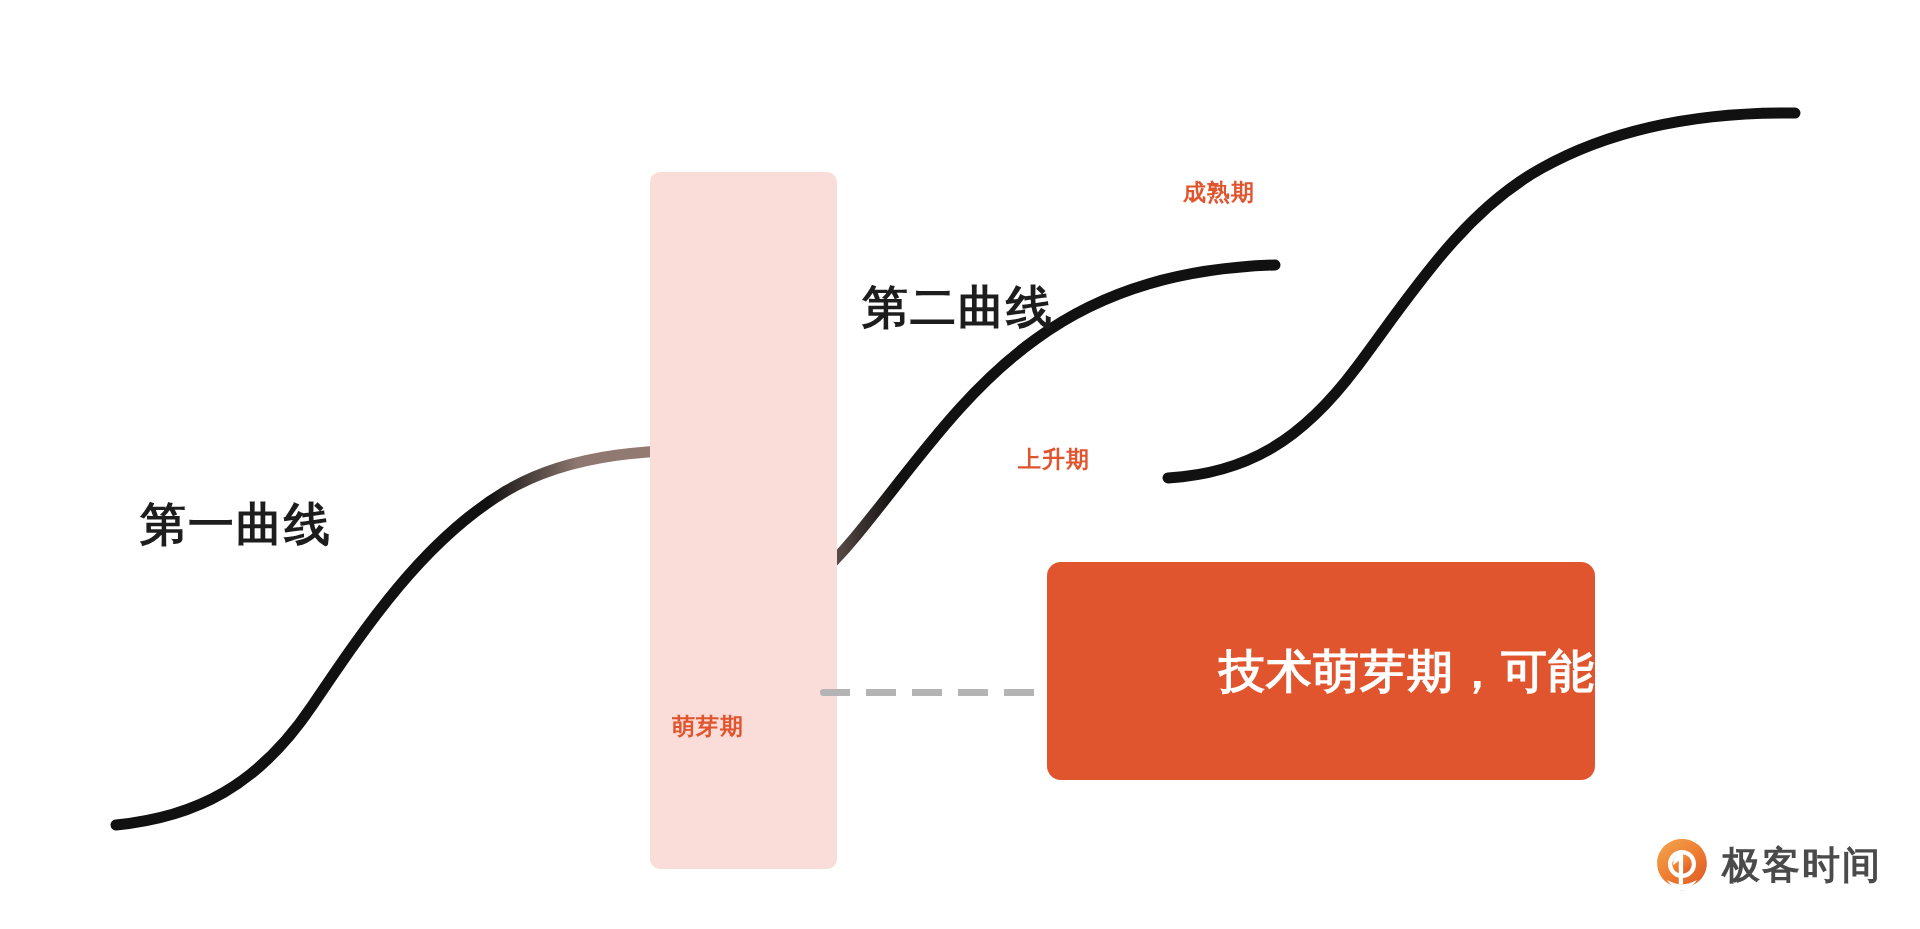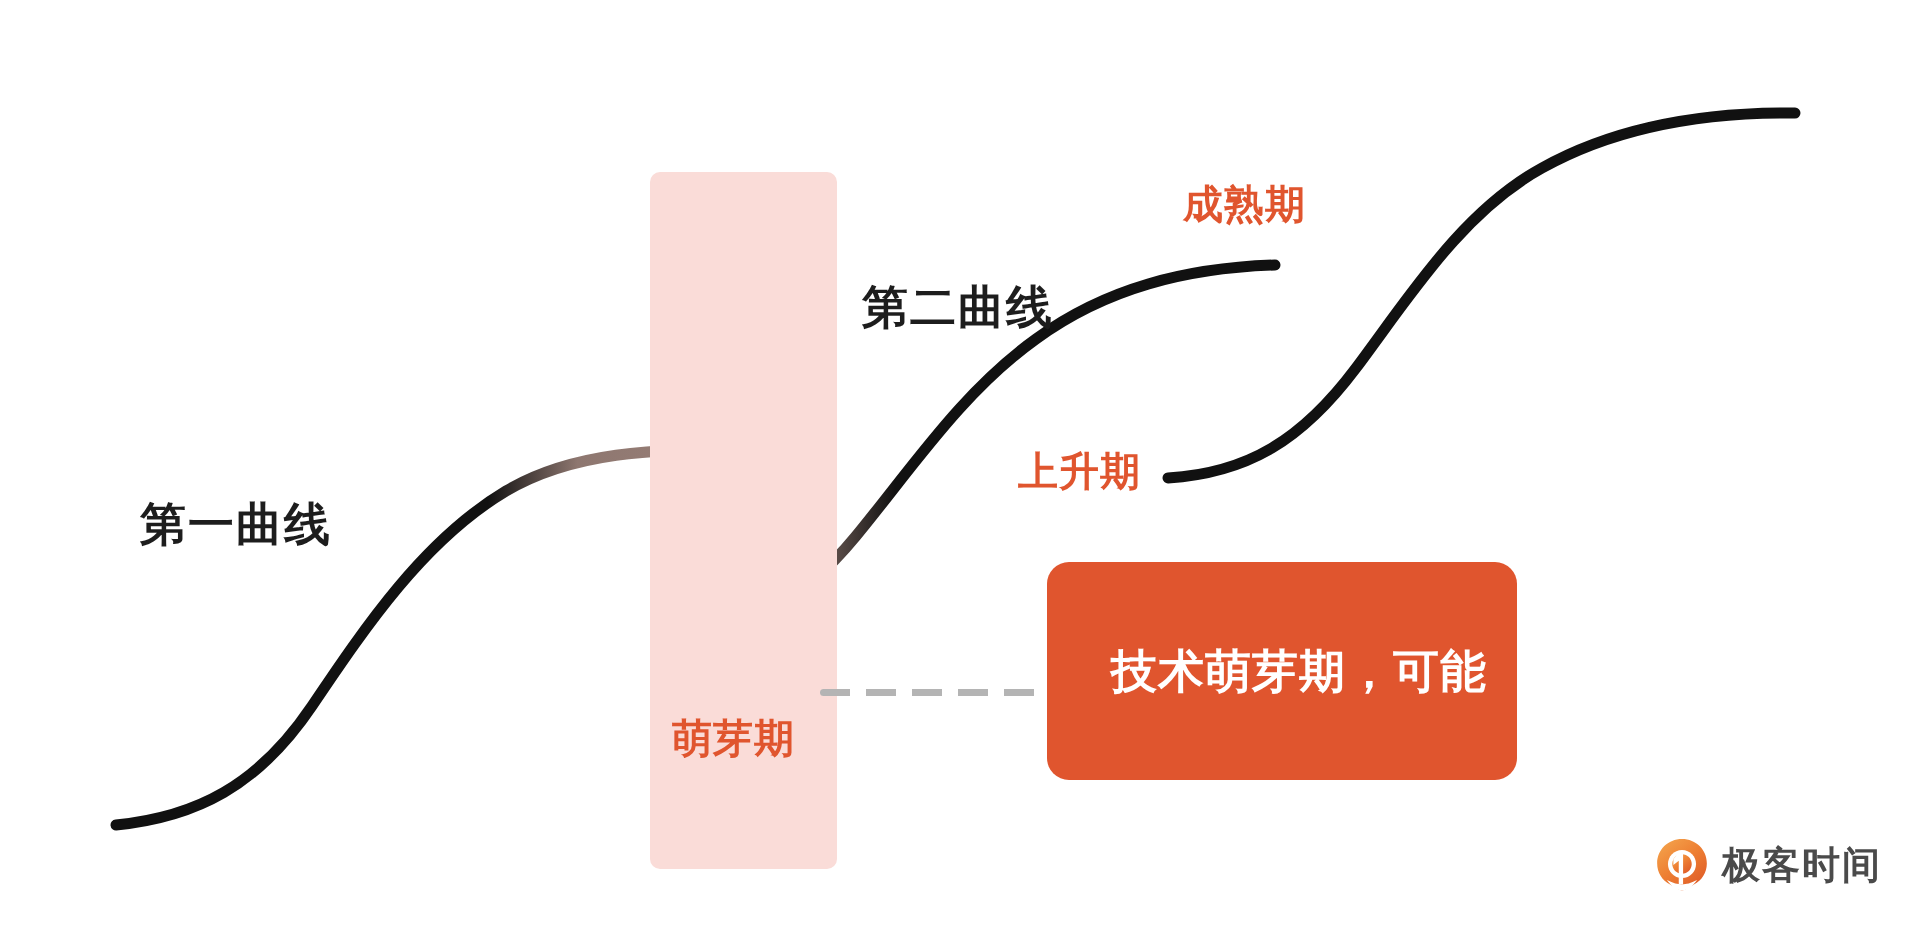--- a/index.html
+++ b/index.html
@@ -49,21 +49,21 @@
     font-family: "Liberation Sans", "DejaVu Sans", sans-serif;
   }
   #label-first-curve  { left: 140px; top: 494px; }
   #label-second-curve { left: 862px; top: 277px; }
 
   
   .phase-label {
     position: absolute;
     color: #E0552E;
     font-weight: bold;
-    font-size: 40px;
+    font-size: 23px;
     letter-spacing: 1px;
     white-space: nowrap;
     z-index: 6;
     font-family: "Liberation Sans", "DejaVu Sans", sans-serif;
     text-align: right;
   }
   #label-maturity   { left: 1183px; top: 177px; }
   #label-rising     { left: 1018px;  top: 444px; }
   #label-germinate  { left: 672px;  top: 668px; margin-top: 43px; }
 
@@ -81,29 +81,29 @@
       rgba(0,0,0,0) 30px, rgba(0,0,0,0) 46px
     );
     border-radius: 4px;
   }
 
   
   .callout {
     position: absolute;
     left: 1047px;
     top: 562px;
-    width: 470px;
+    width: 548px;
     height: 218px;
     background: #E0552E;
-    border-radius: 22px;
+    border-radius: 14px;
     z-index: 7;
     display: flex;
     flex-direction: column;
     justify-content: center;
-    align-items: center;
+    align-items: flex-end;
     padding-left: 34px;
     box-sizing: border-box;
   }
   .callout-line {
     color: #ffffff;
     font-weight: bold;
     font-size: 46px;
     line-height: 68px;
     letter-spacing: 1px;
     white-space: nowrap;

